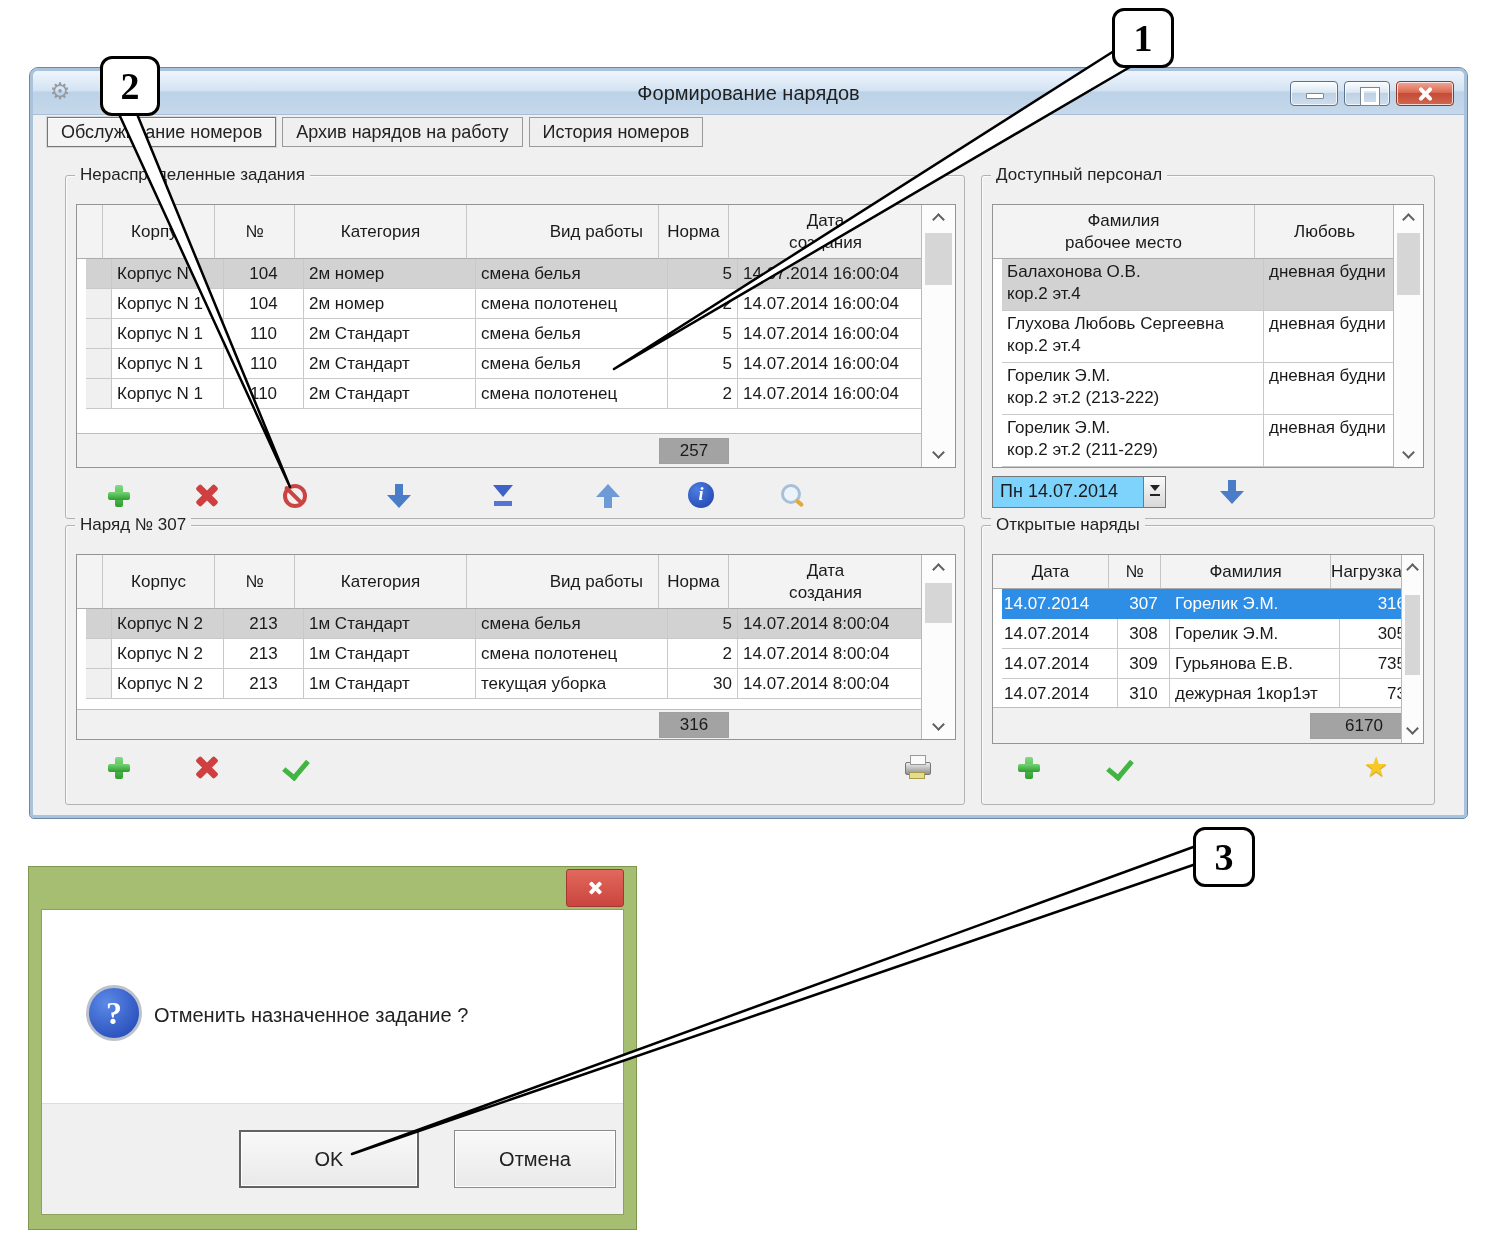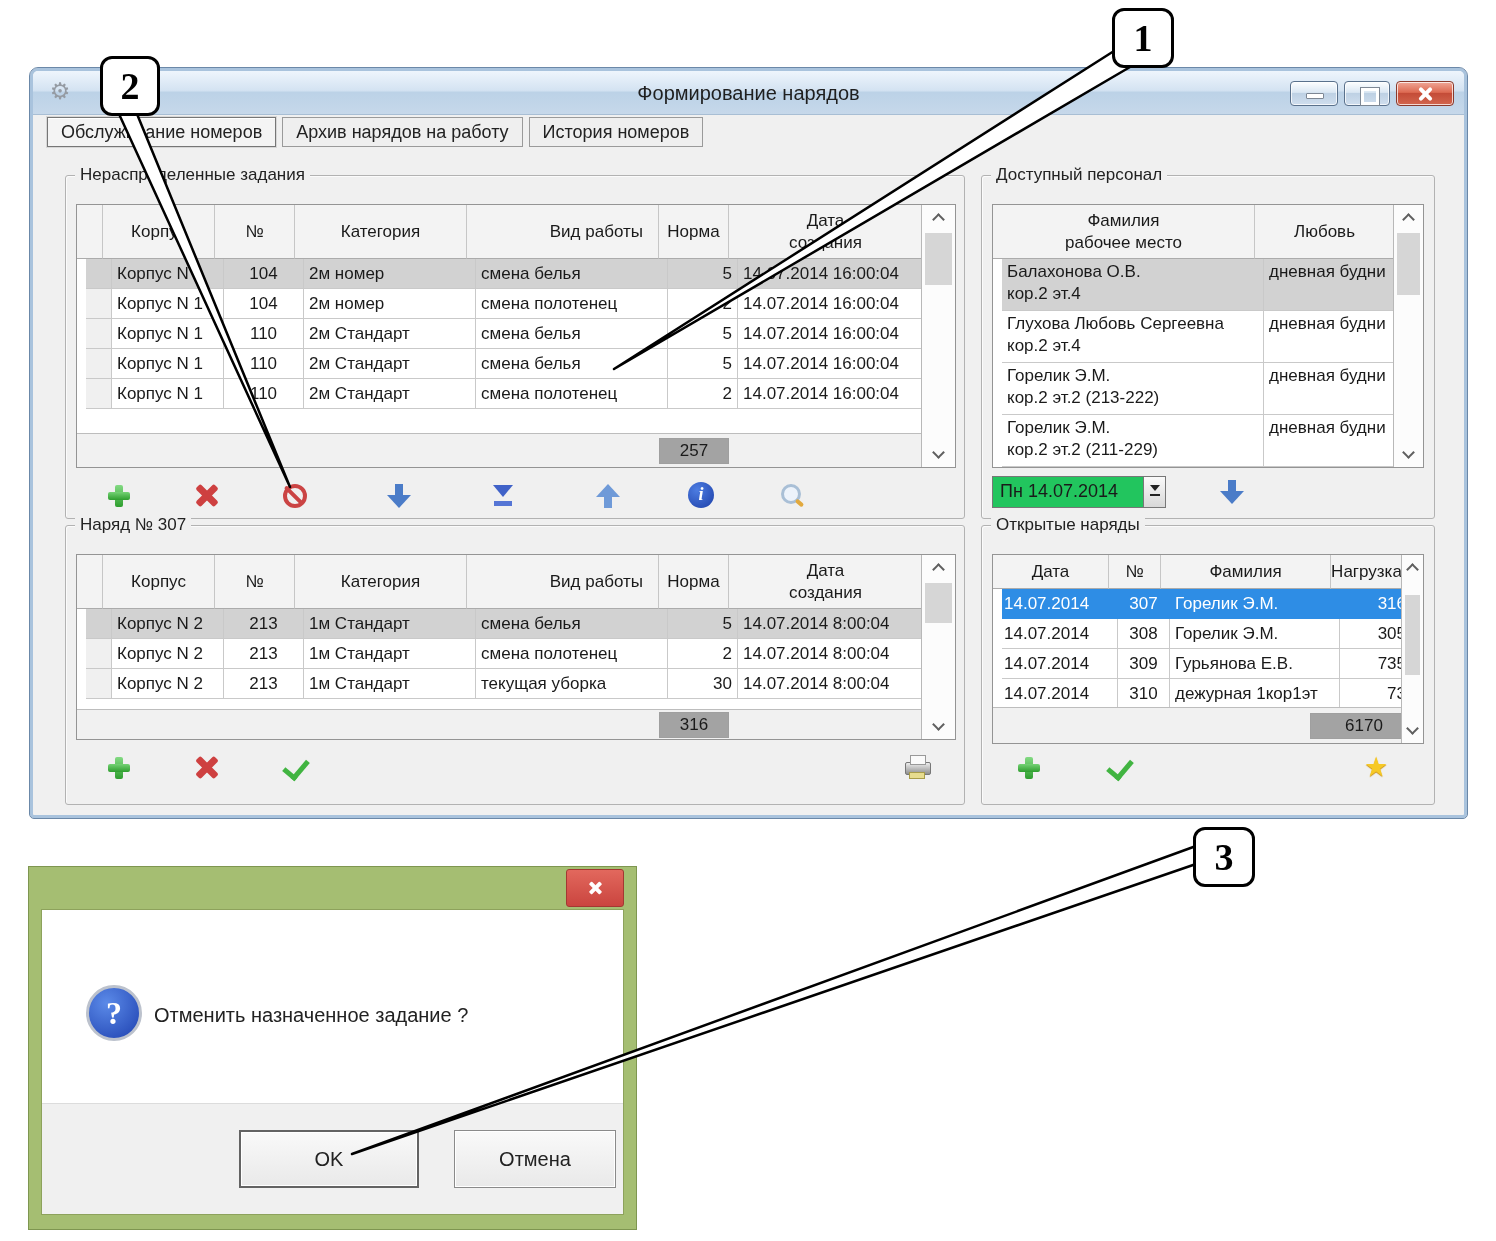--- a/index.html
+++ b/index.html
@@ -104,21 +104,21 @@
     border-right:5px solid #41b441;border-bottom:5px solid #41b441;transform:rotate(40deg);}
   .ic-print::before{content:"";position:absolute;left:2px;top:8px;width:24px;height:11px;
     background:linear-gradient(180deg,#ececec,#8f8f8f);border:1px solid #777;border-radius:2px;}
   .ic-print::after{content:"";position:absolute;left:7px;top:1px;width:14px;height:8px;
     background:#fafafa;border:1px solid #999;}
   .ic-print .tray{position:absolute;left:6px;top:18px;width:16px;height:7px;background:#e7dc8e;border:1px solid #a89c48;}
   .ic-favorite::after{content:"★";position:absolute;left:0;width:100%;top:-3px;text-align:center;
     font-size:27px;color:#f6c926;text-shadow:0 1px 1px #c98f10;}
 
   
-  .combo{position:absolute;background:#22c55e;border:1px solid #777;}
+  .combo{position:absolute;background:#7dd3fc;border:1px solid #777;}
   .combo-text{position:absolute;left:7px;top:4px;font-size:18px;}
   .combo-btn{position:absolute;right:0;top:0;bottom:0;width:22px;border-left:1px solid #777;
     background:linear-gradient(180deg,#fafafa,#d8d8d8);}
   .combo-btn::before{content:"";position:absolute;left:50%;top:8px;margin-left:-5px;width:0;height:0;
     border-left:5px solid transparent;border-right:5px solid transparent;border-top:6px solid #222;}
   .combo-btn::after{content:"";position:absolute;left:50%;top:17px;margin-left:-5px;width:10px;height:2px;background:#222;}
 
   
   .dialog{position:absolute;left:28px;top:866px;width:609px;height:364px;background:#a5be72;
     border:1px solid #7e9650;z-index:10;}

